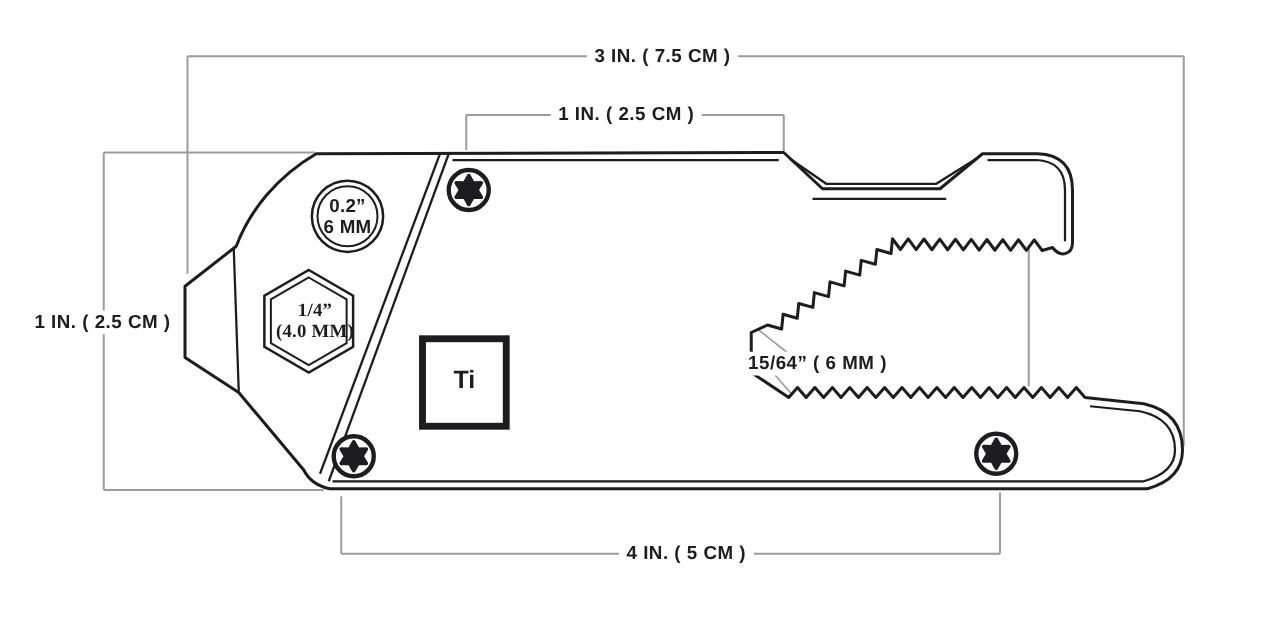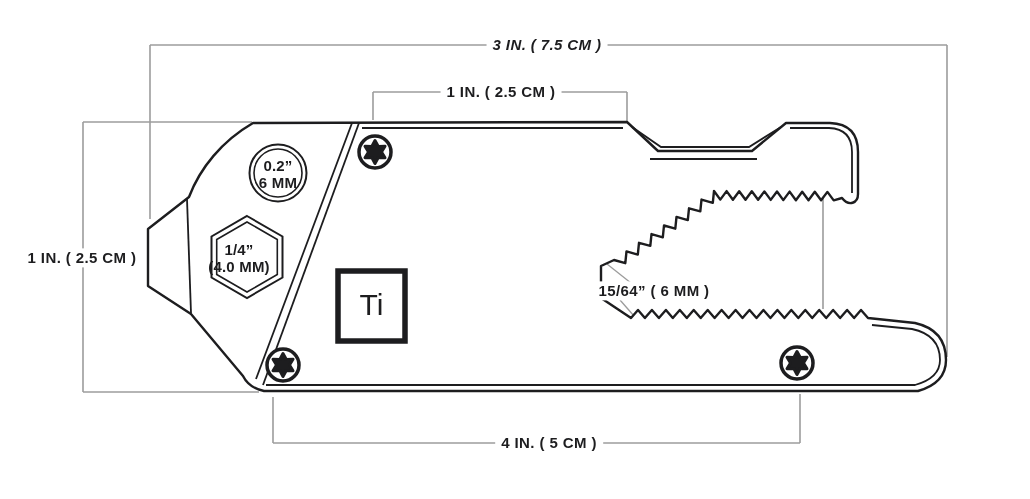--- a/index.html
+++ b/index.html
@@ -34,21 +34,21 @@
     font-weight:700;
     font-size:15px;
     letter-spacing:.4px;
     white-space:nowrap;
     padding:1px 6px;
     text-align:center;
     line-height:1.15;
   }
   .lbl.inpart{background:transparent;padding:0;}
   .lbl.small{font-size:15px;letter-spacing:.2px;}
-  .lbl.ti{font-size:30px;font-weight:400;letter-spacing:0;}
+  .lbl.ti{font-size:20px;font-weight:700;letter-spacing:0;}
 </style>
 </head>
 <body>
 
 <div class="stage">
   <svg width="1030" height="499" viewBox="0 0 1030 499">
 
     <g>
       <line class="dim-stroke" x1="150" y1="45" x2="947" y2="45"></line>
       <line class="dim-stroke" x1="150" y1="45" x2="150" y2="219"></line>
@@ -104,30 +104,30 @@
     <g>
       <circle class="ink ring" cx="283" cy="365" r="16"></circle>
       <path class="star torx-star" d="M 283.0,353.5 L 286.3,359.4 L 293.0,359.3 L 289.5,365.0 L 293.0,370.8 L 286.3,370.6 L 283.0,376.5 L 279.8,370.6 L 273.0,370.8 L 276.5,365.0 L 273.0,359.3 L 279.8,359.4 Z"></path>
     </g>
     <g>
       <circle class="ink ring" cx="797" cy="363" r="16"></circle>
       <path class="star torx-star" d="M 797.0,351.5 L 800.3,357.4 L 807.0,357.3 L 803.5,363.0 L 807.0,368.8 L 800.3,368.6 L 797.0,374.5 L 793.8,368.6 L 787.0,368.8 L 790.5,363.0 L 787.0,357.3 L 793.8,357.4 Z"></path>
     </g>
   </svg>
 
-  <div class="lbl" style="left:547px;top:45px;font-style:italic;">3 IN. ( 7.5 CM )</div>
+  <div class="lbl" style="left:530px;top:45px;">3 IN. ( 7.5 CM )</div>
   <div class="lbl" style="left:501px;top:92px;">1 IN. ( 2.5 CM )</div>
   <div class="lbl" style="left:82px;top:258px;">1 IN. ( 2.5 CM )</div>
   <div class="lbl" style="left:549px;top:443px;">4 IN. ( 5 CM )</div>
   <div class="lbl" style="left:654px;top:291px;padding:1px 3px;">15/64” ( 6 MM )</div>
 
   <div class="lbl inpart small" style="left:278px;top:174px;">
     <span>0.2”</span><br>
     <span>6 MM</span>
   </div>
 
-  <div class="lbl inpart small" style="left:239px;top:258px;">
+  <div class="lbl inpart small" style="left:252px;top:258px;font-family:Liberation Serif, serif;">
     <span>1/4”</span><br>
     <span>(4.0 MM)</span>
   </div>
 
   <div class="lbl inpart ti" style="left:371.5px;top:305px;">Ti</div>
 </div>
 
 </body></html>

